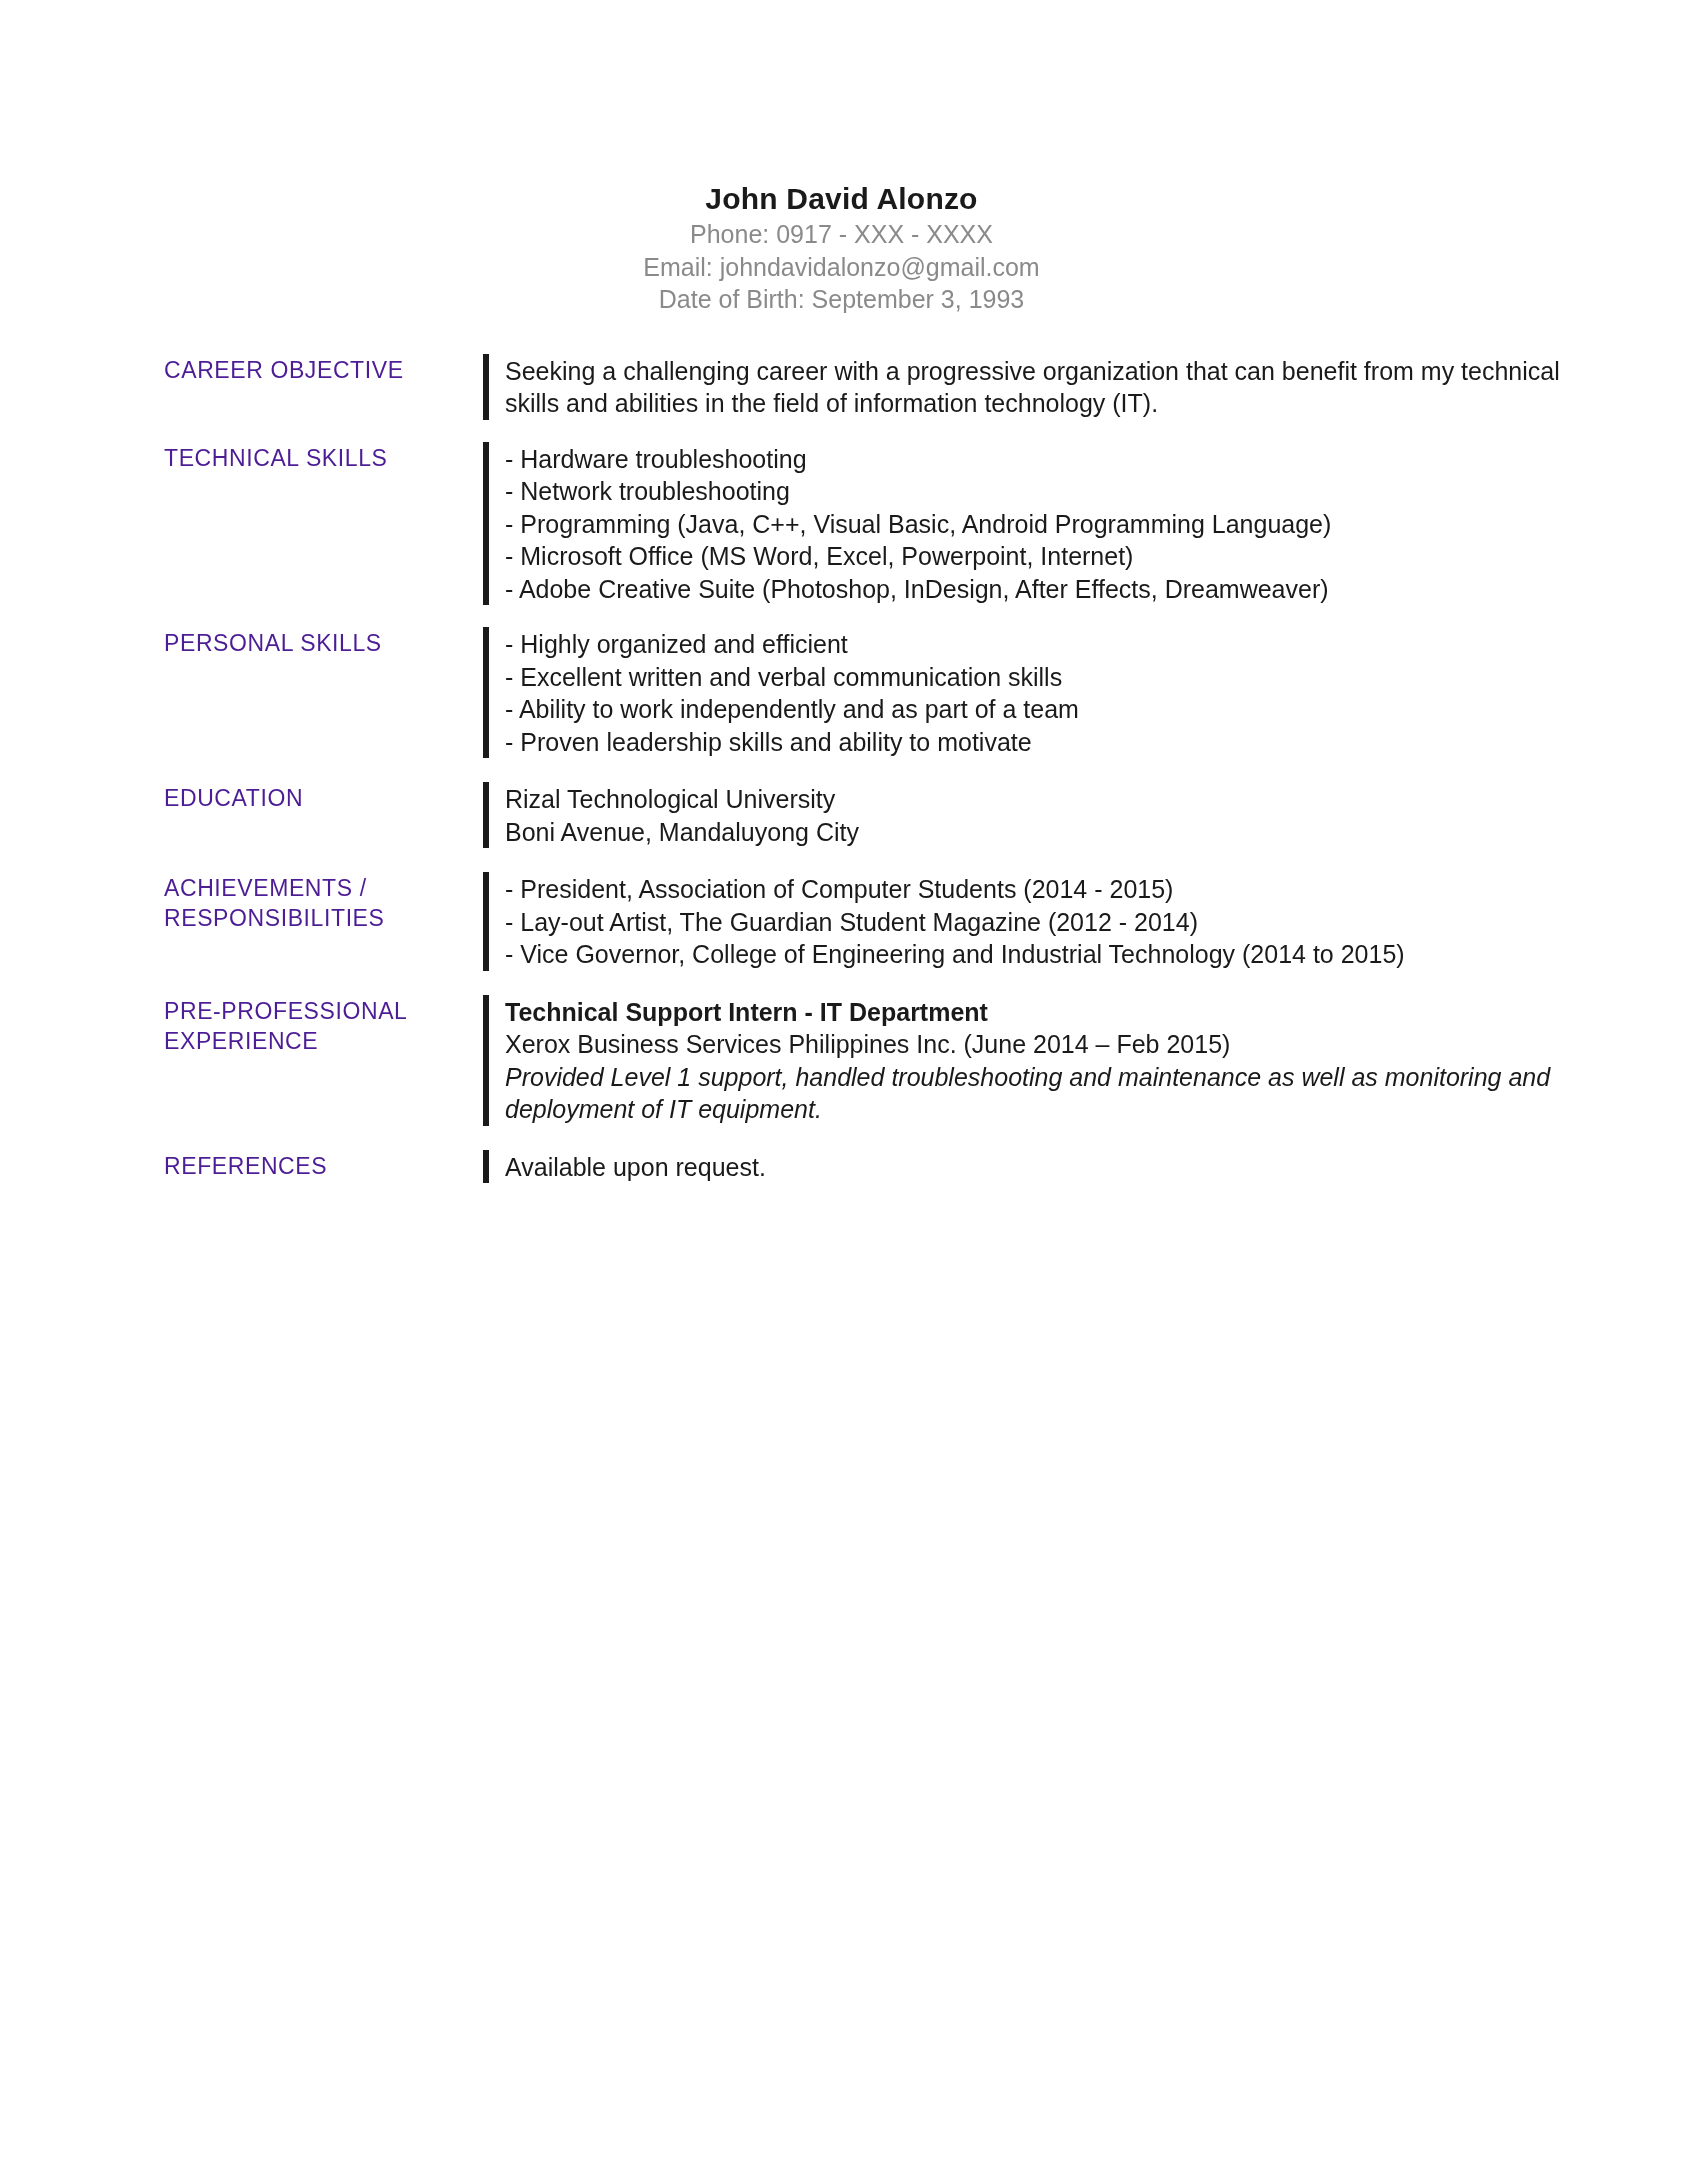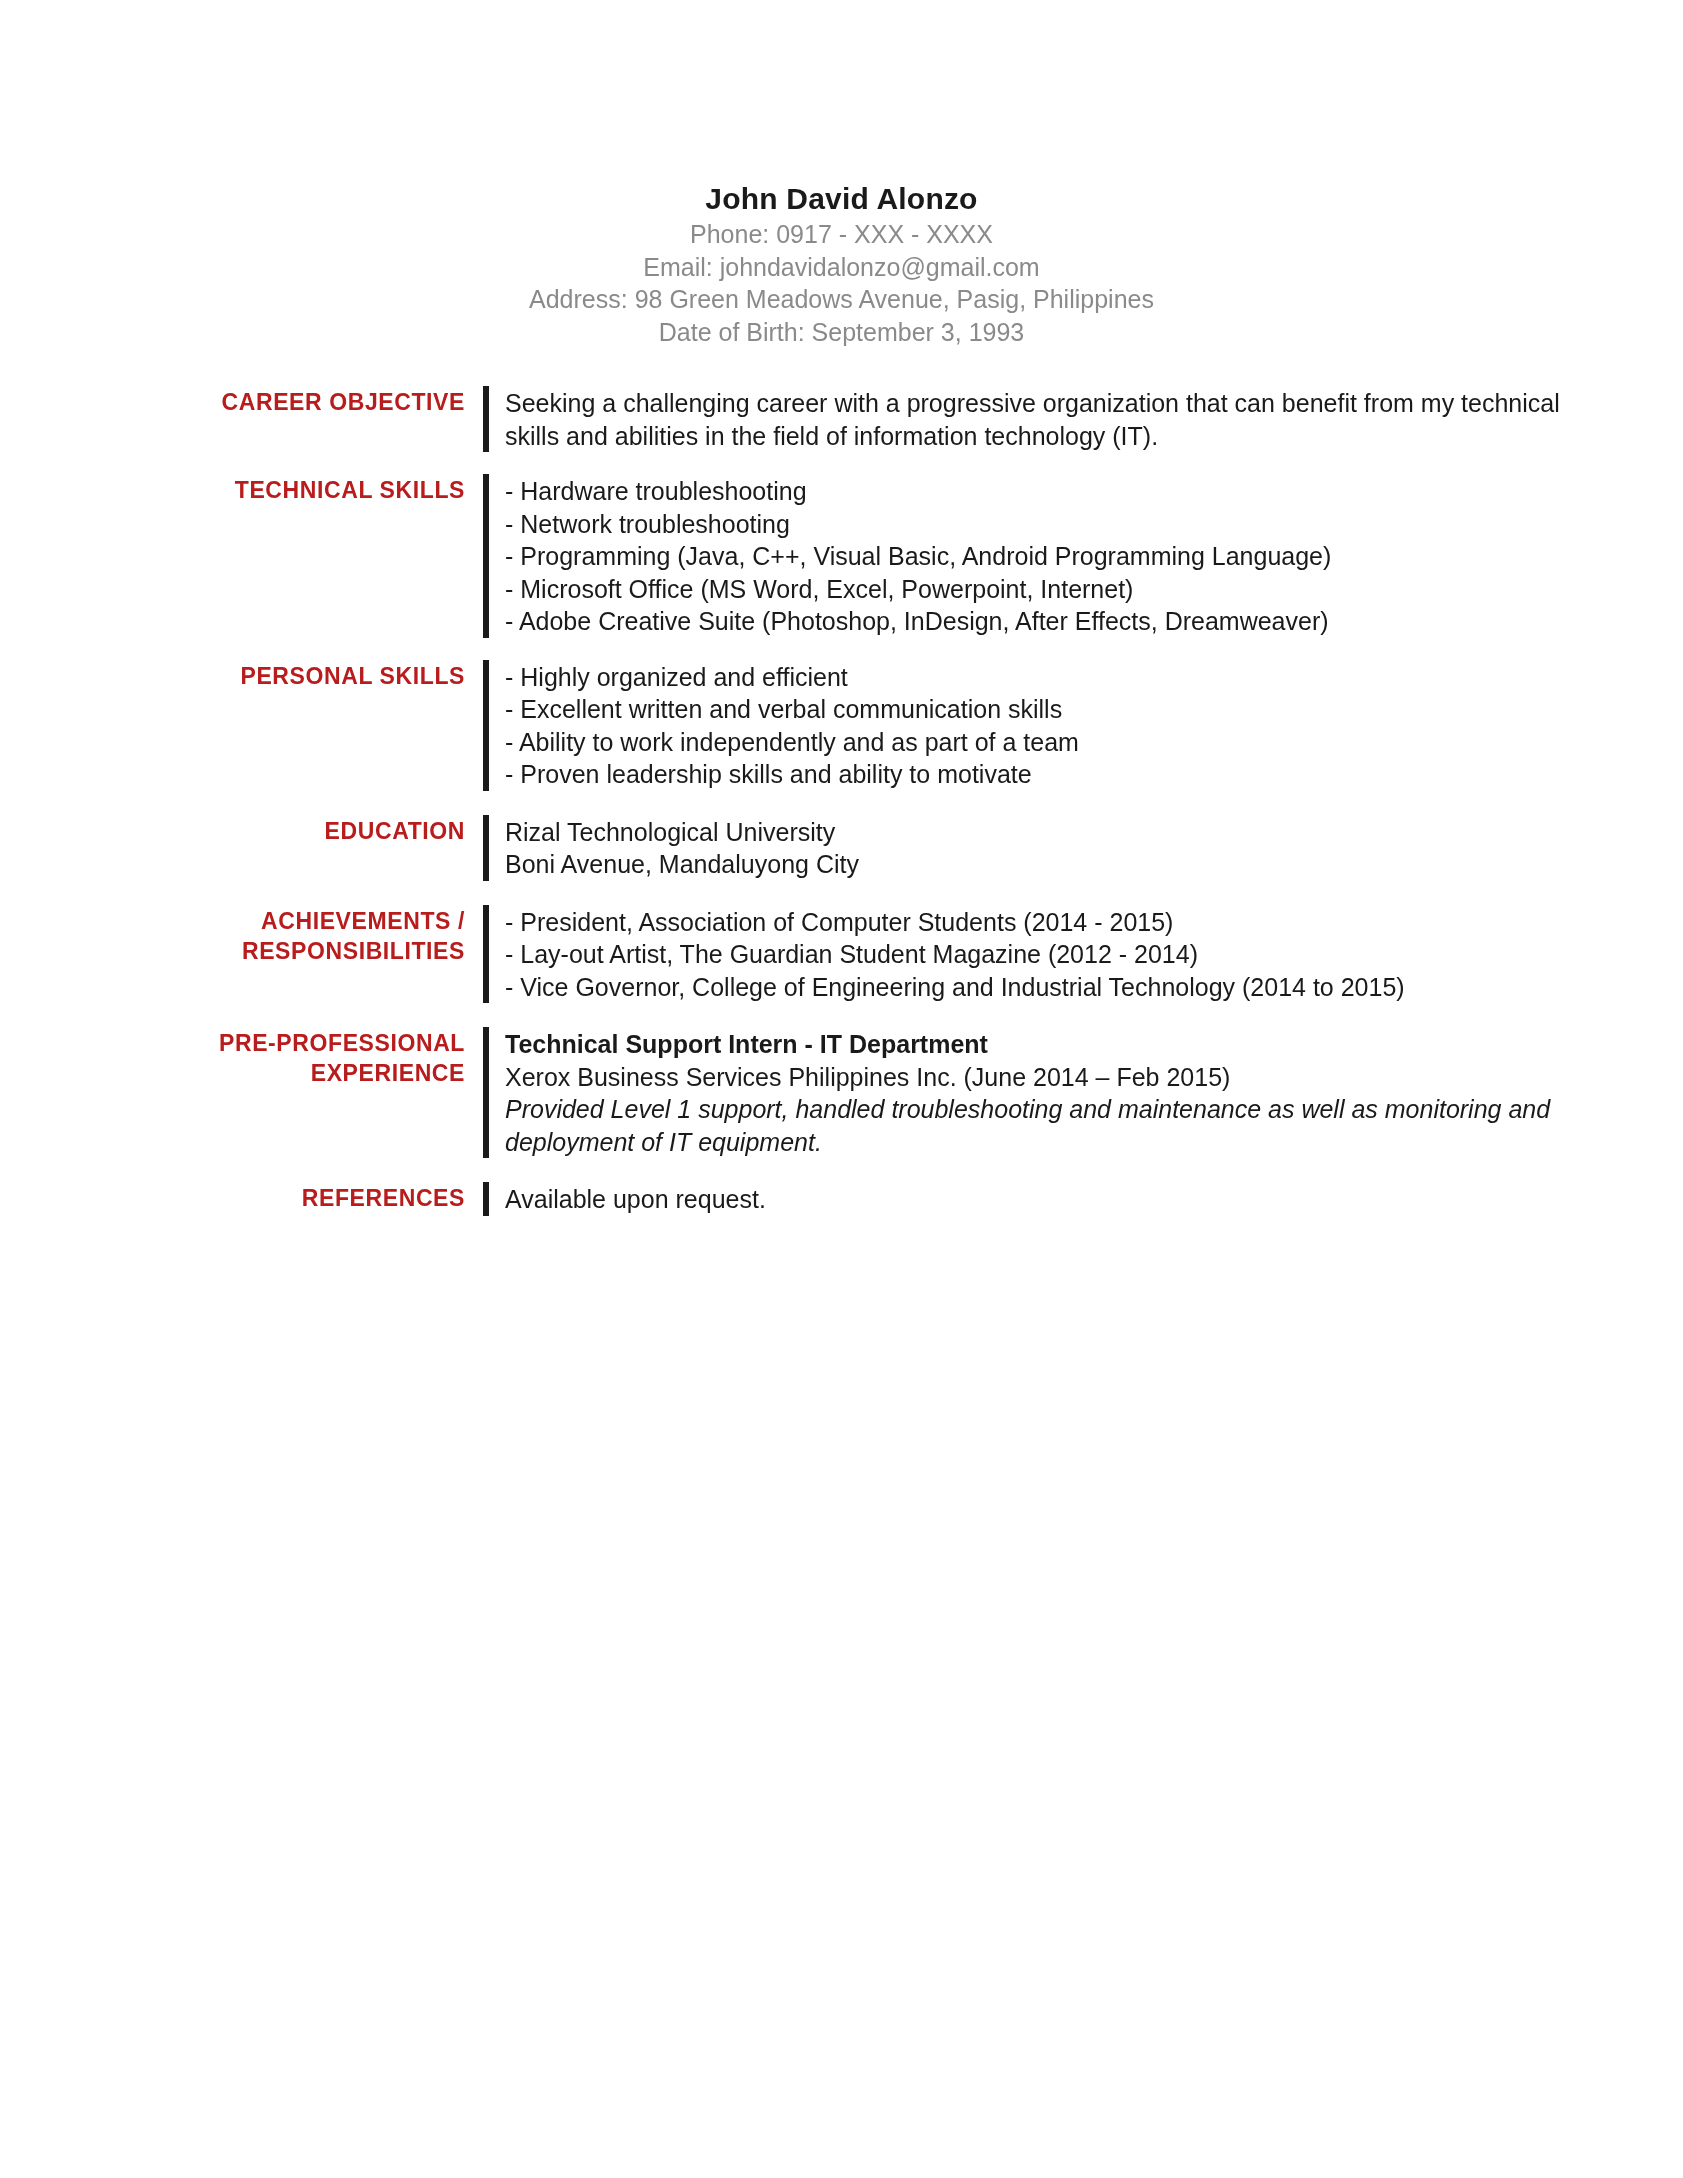--- a/index.html
+++ b/index.html
@@ -51,25 +51,25 @@
     display: flex;
     align-items: stretch;
     margin-bottom: 26px;
   }
   .section-label {
     width: 319px;
     flex: 0 0 319px;
     box-sizing: border-box;
     padding-right: 18px;
     font-size: 23px;
-    font-weight: bold;
-    color: #b91c1c;
+    font-weight: normal;
+    color: #4c1d95;
     letter-spacing: 0.6px;
     line-height: 1.30;
-    text-align: right;
+    text-align: left;
     padding-top: 2px;
   }
   .section-bar {
     flex: 0 0 6px;
     width: 6px;
     background: #1a1a1a;
     margin-right: 16px;
   }
   .section-body {
     flex: 1 1 auto;
@@ -99,21 +99,20 @@
 </style>
 </head>
 <body>
 
 <div class="page">
 
   <div class="header">
     <div class="full-name">John David Alonzo</div>
     <div class="contact-line">Phone: 0917 - XXX - XXXX</div>
     <div class="contact-line">Email: johndavidalonzo@gmail.com</div>
-    <div class="contact-line">Address: 98 Green Meadows Avenue, Pasig, Philippines</div>
     <div class="contact-line">Date of Birth: September 3, 1993</div>
   </div>
 
   <div class="sections">
 
     <div class="section sec-objective">
       <div class="section-label">CAREER OBJECTIVE</div>
       <div class="section-bar"></div>
       <div class="section-body">
         <span class="line">Seeking a challenging career with a progressive organization that can benefit from my technical skills and abilities in the field of information technology (IT).</span>

